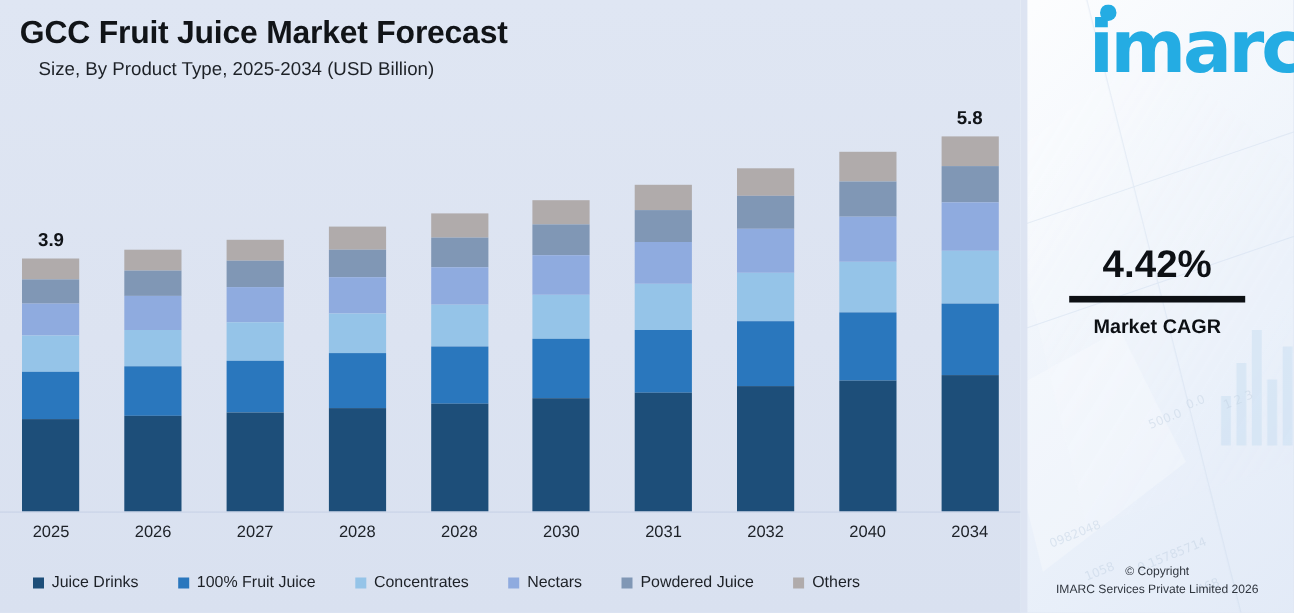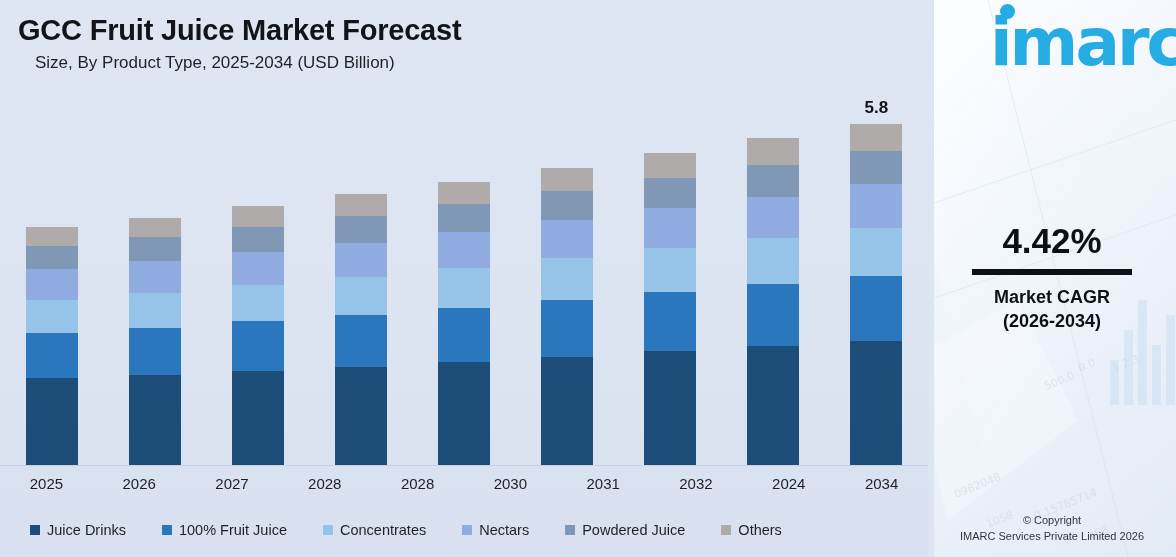--- a/index.html
+++ b/index.html
@@ -117,20 +117,31 @@
 
   <div class="chart-panel">
 
     <div class="titles">
       <h1 class="chart-title">GCC Fruit Juice Market Forecast</h1>
       <p class="chart-subtitle">Size, By Product Type, 2025-2034 (USD Billion)</p>
     </div>
 
     <div class="plot">
       <div class="bars" id="bars">
+          <div class="bar-slot">
+            <div class="bar">
+              <div class="seg" title="Others 2025" style="height: 18.25px; background: rgb(176, 171, 171);"></div>
+              <div class="seg" title="Powdered Juice 2025" style="height: 22.371px; background: rgb(128, 151, 181);"></div>
+              <div class="seg" title="Nectars 2025" style="height: 29.4355px; background: rgb(143, 171, 223);"></div>
+              <div class="seg" title="Concentrates 2025" style="height: 32.379px; background: rgb(149, 196, 232);"></div>
+              <div class="seg" title="100% Fruit Juice 2025" style="height: 43.5645px; background: rgb(42, 119, 189);"></div>
+              <div class="seg" title="Juice Drinks 2025" style="height: 83.5968px; background: rgb(29, 78, 121);"></div>
+              <div class="bar-value">3.9</div>
+            </div>
+          </div>
           <div class="bar-slot">
             <div class="bar">
               <div class="seg" title="Others 2026" style="height: 19.4274px; background: rgb(176, 171, 171);"></div>
               <div class="seg" title="Powdered Juice 2026" style="height: 22.9597px; background: rgb(128, 151, 181);"></div>
               <div class="seg" title="Nectars 2026" style="height: 30.6129px; background: rgb(143, 171, 223);"></div>
               <div class="seg" title="Concentrates 2026" style="height: 33.5565px; background: rgb(149, 196, 232);"></div>
               <div class="seg" title="100% Fruit Juice 2026" style="height: 45.3306px; background: rgb(42, 119, 189);"></div>
               <div class="seg" title="Juice Drinks 2026" style="height: 86.5403px; background: rgb(29, 78, 121);"></div>
             </div>
           </div>
@@ -221,21 +232,21 @@
     <div class="axis-line"></div>
     <div class="xlabels" id="xlabels">
         <div class="xlabel">2025</div>
         <div class="xlabel">2026</div>
         <div class="xlabel">2027</div>
         <div class="xlabel">2028</div>
         <div class="xlabel">2028</div>
         <div class="xlabel">2030</div>
         <div class="xlabel">2031</div>
         <div class="xlabel">2032</div>
-        <div class="xlabel">2024</div>
+        <div class="xlabel">2040</div>
         <div class="xlabel">2034</div>
       </div>
 
     <div class="legend" id="legend">
         <div class="legend-item">
           <span class="legend-swatch" style="background: rgb(29, 78, 121);"></span>
           <span class="legend-label">Juice Drinks</span>
         </div>
         <div class="legend-item">
           <span class="legend-swatch" style="background: rgb(42, 119, 189);"></span>
@@ -298,21 +309,20 @@
       <div class="logo-mark">
         <span class="logo-dot"></span>
         <span>imarc</span>
       </div>
     </div>
 
     <div class="cagr-block">
       <div class="cagr-value">4.42%</div>
       <div class="cagr-rule"></div>
       <div class="cagr-label">Market CAGR</div>
-      <div class="cagr-period">(2026-2034)</div>
     </div>
 
     <div class="copyright">
       <div>© Copyright</div>
       <div>IMARC Services Private Limited 2026</div>
     </div>
   </div>
 </div>
 
 </body></html>

